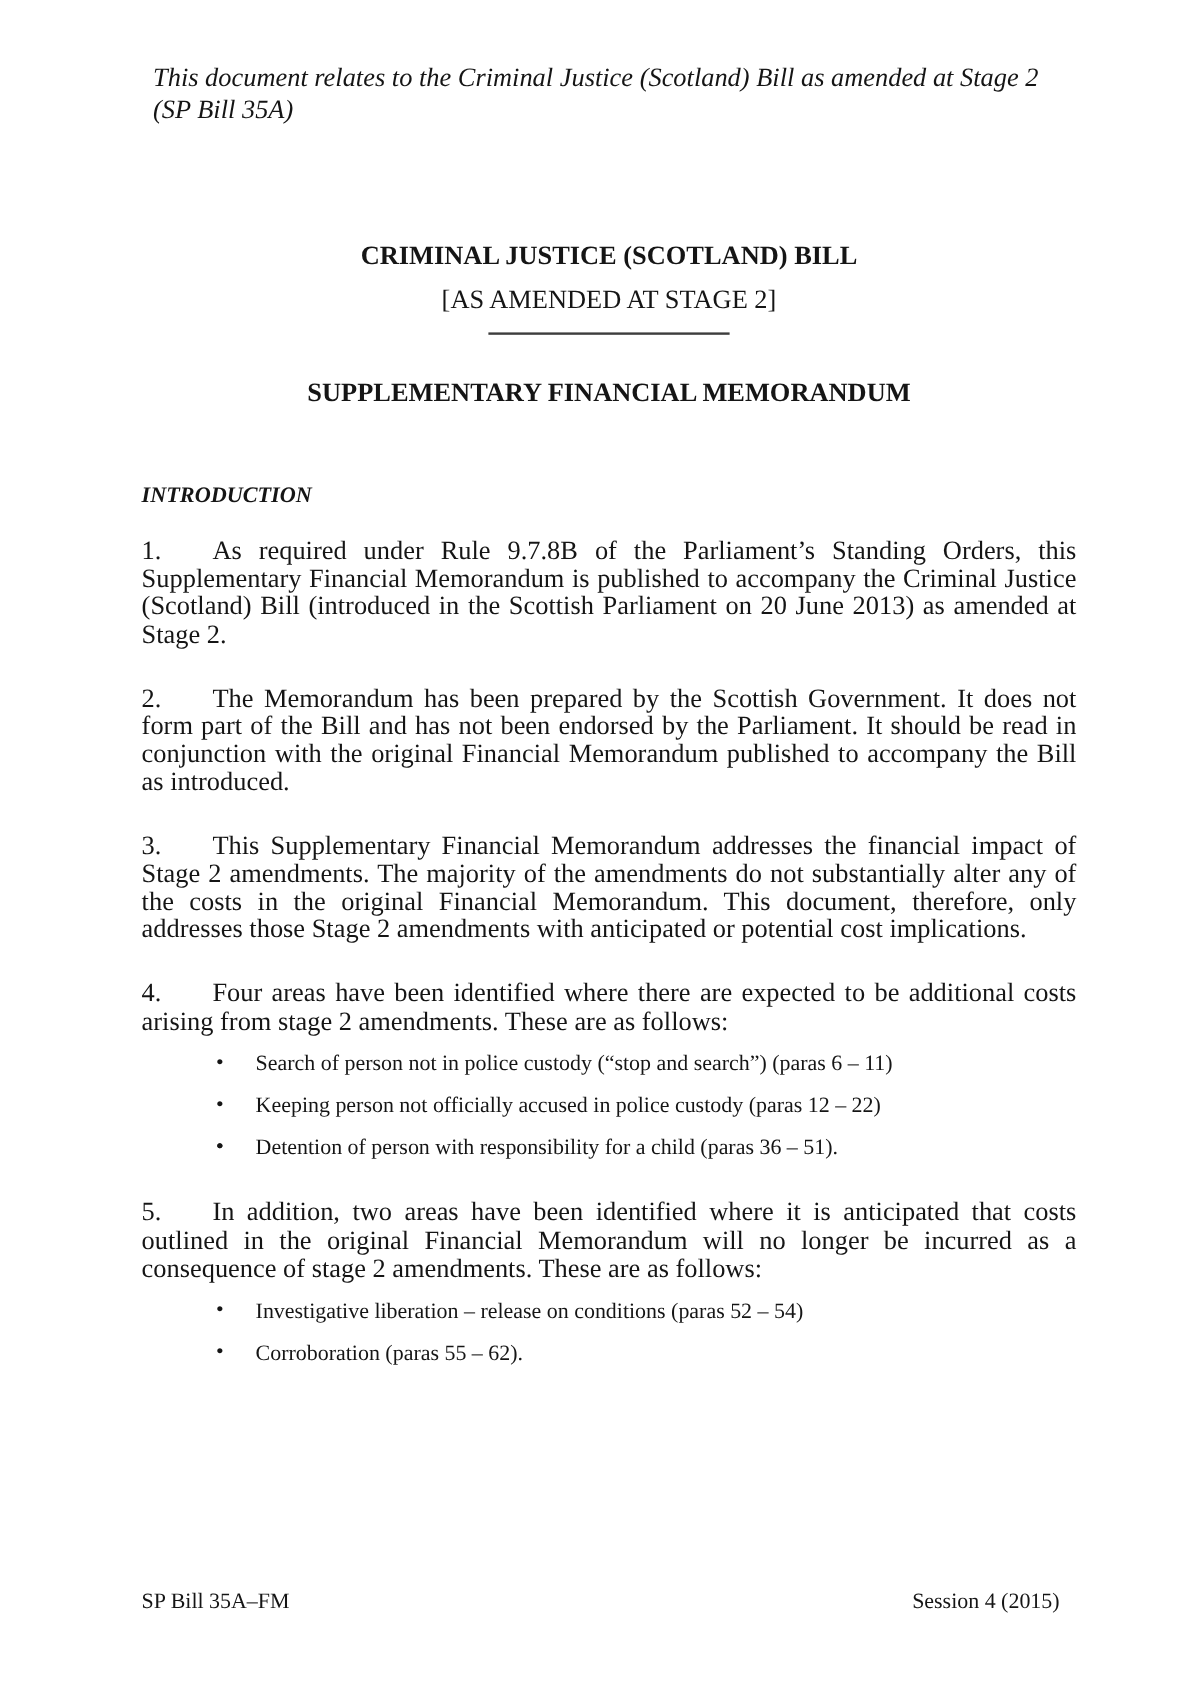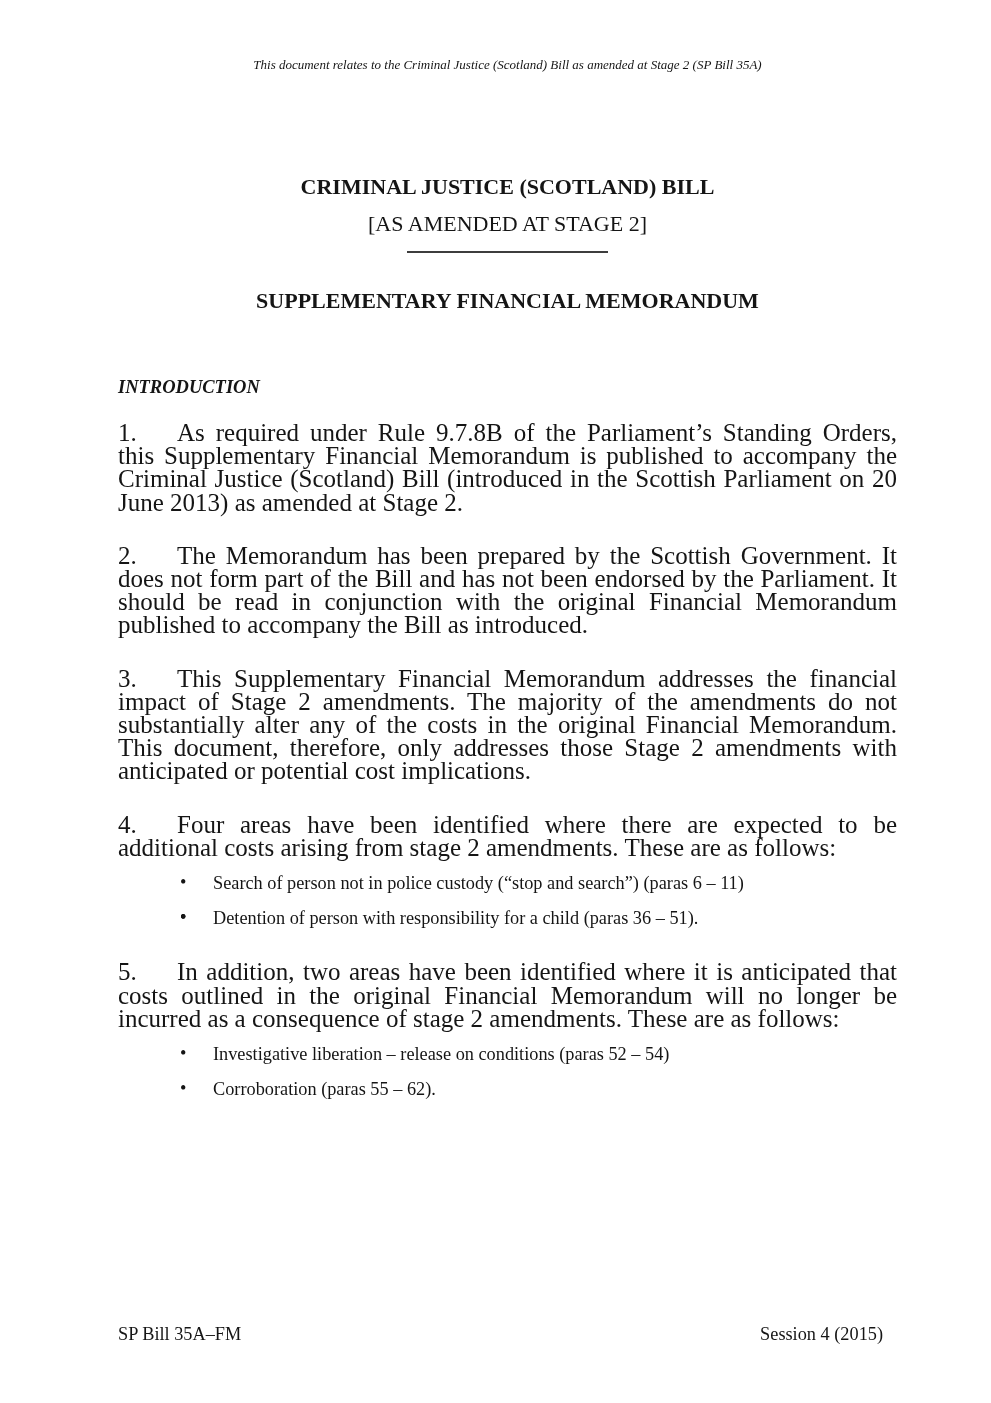--- a/index.html
+++ b/index.html
@@ -15,23 +15,22 @@
     background: #ffffff;
     color: #151515;
     font-family: "Liberation Serif", "DejaVu Serif", serif;
     box-sizing: border-box;
     padding: 52px 94px 0 118px;
     overflow: hidden;
   }
   .note {
     margin: 0 auto;
     max-width: 760px;
-    text-align: center;
     font-style: italic;
-    font-size: 13px;
+    font-size: 22px;
     line-height: 26px;
   }
   .title {
     margin: 90px 0 0;
     text-align: center;
     font-size: 22px;
     line-height: 37px;
     font-weight: bold;
   }
   .title .t2 {
@@ -53,21 +52,21 @@
   }
   .section {
     margin: 60px 0 0;
     font-size: 18.5px;
     line-height: 24px;
     font-weight: bold;
     font-style: italic;
   }
   .para {
     margin: 30px 0 0;
-    font-size: 25px;
+    font-size: 22px;
     line-height: 23.2px;
     text-align: justify;
   }
   .para.first {
     margin-top: 22px;
   }
   .pnum {
     display: inline-block;
     width: 59px;
   }
@@ -122,21 +121,21 @@
   <p class="para first"><span class="pnum">1.</span><span>As required under Rule 9.7.8B of the Parliament’s Standing Orders, this Supplementary Financial Memorandum is published to accompany the Criminal Justice (Scotland) Bill (introduced in the Scottish Parliament on 20 June 2013) as amended at Stage 2.</span></p>
 
   <p class="para"><span class="pnum">2.</span><span>The Memorandum has been prepared by the Scottish Government. It does not form part of the Bill and has not been endorsed by the Parliament. It should be read in conjunction with the original Financial Memorandum published to accompany the Bill as introduced.</span></p>
 
   <p class="para"><span class="pnum">3.</span><span>This Supplementary Financial Memorandum addresses the financial impact of Stage 2 amendments. The majority of the amendments do not substantially alter any of the costs in the original Financial Memorandum. This document, therefore, only addresses those Stage 2 amendments with anticipated or potential cost implications.</span></p>
 
   <p class="para"><span class="pnum">4.</span><span>Four areas have been identified where there are expected to be additional costs arising from stage 2 amendments. These are as follows:</span></p>
 
   <ul class="bullets">
     <li><span class="bullet">•</span><span>Search of person not in police custody (“stop and search”) (paras 6 – 11)</span></li>
-    <li><span class="bullet">•</span></li>
+    <li><span class="bullet">•</span><span>Keeping person not officially accused in police custody (paras 12 – 22)</span></li>
     <li><span class="bullet">•</span></li>
     <li><span class="bullet">•</span><span>Detention of person with responsibility for a child (paras 36 – 51).</span></li>
   </ul>
 
   <p class="para"><span class="pnum">5.</span><span>In addition, two areas have been identified where it is anticipated that costs outlined in the original Financial Memorandum will no longer be incurred as a consequence of stage 2 amendments. These are as follows:</span></p>
 
   <ul class="bullets">
     <li><span class="bullet">•</span><span>Investigative liberation – release on conditions (paras 52 – 54)</span></li>
     <li><span class="bullet">•</span><span>Corroboration (paras 55 – 62).</span></li>
   </ul>

